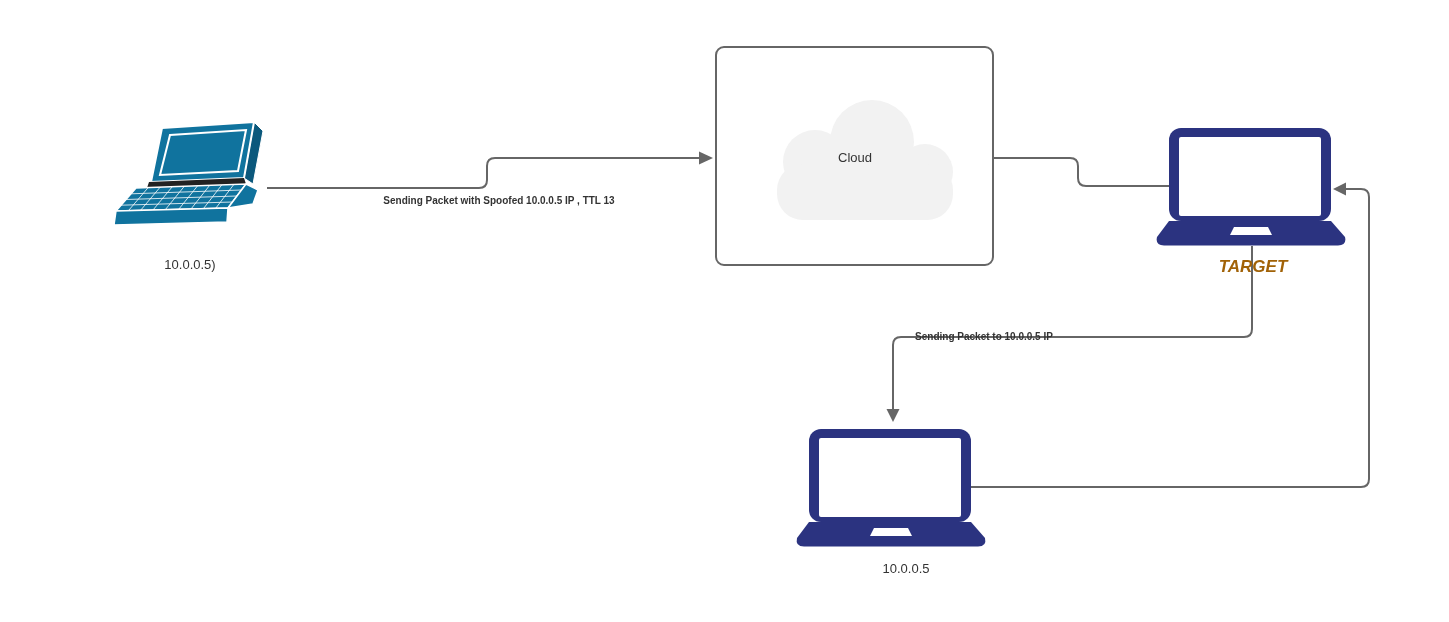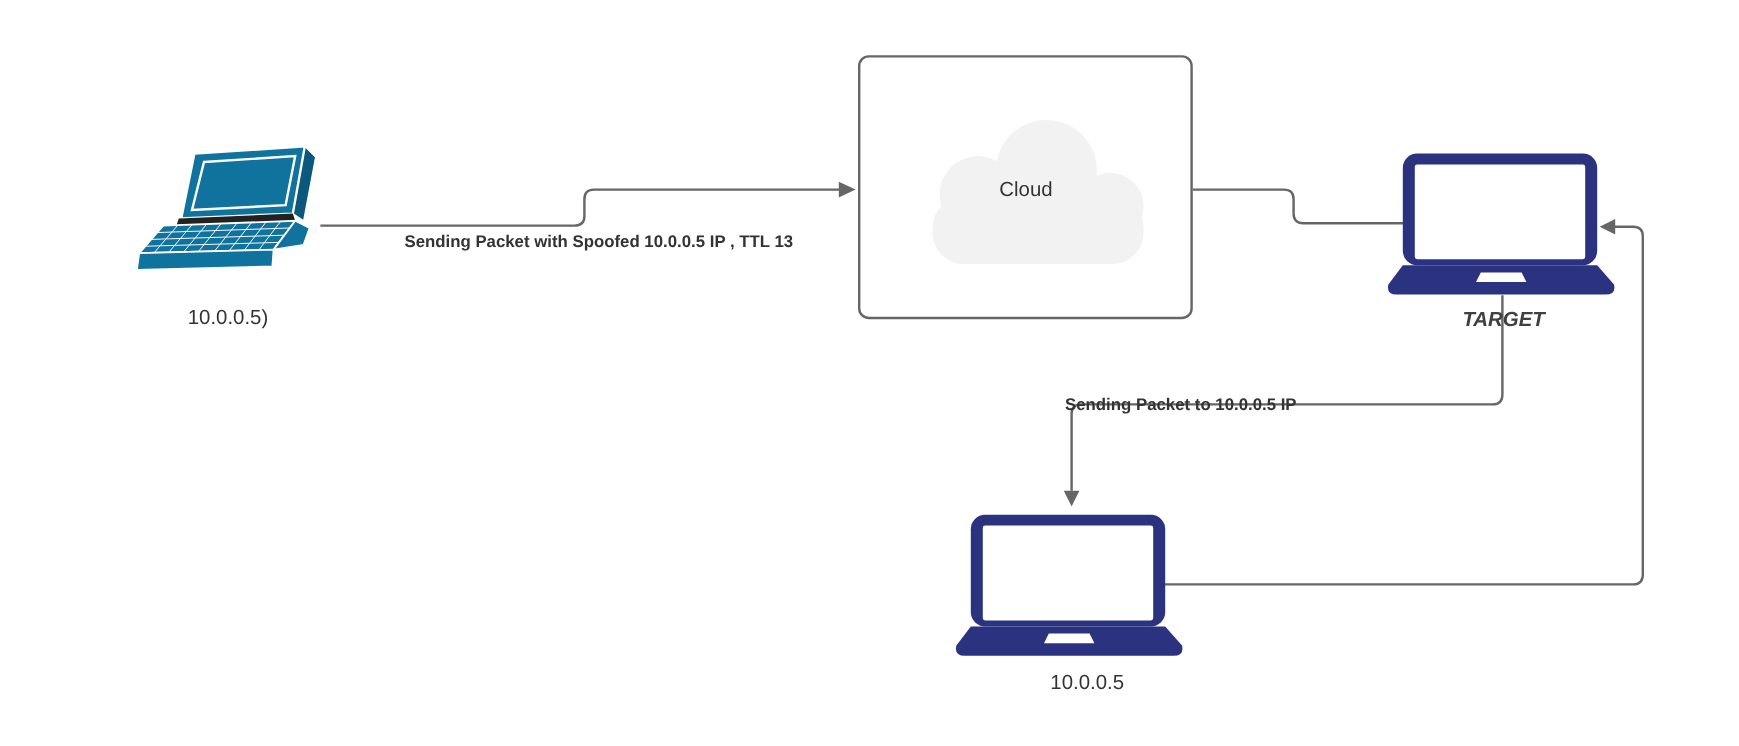--- a/index.html
+++ b/index.html
@@ -14,23 +14,23 @@
   .abs { position: absolute; }
   .edge-svg { position: absolute; left: 0; top: 0; width: 1449px; height: 622px; z-index: 1; }
   .node { z-index: 2; }
   .lbl {
     position: absolute;
     z-index: 3;
     transform: translateX(-50%);
     white-space: nowrap;
     color: #333333;
   }
-  .edge-label { font-size: 14px; font-weight: bold; line-height: 18px; }
-  .node-label { font-size: 17px; line-height: 26px; text-align: center; }
-  .target-label { font-size: 17px; font-weight: bold; font-style: italic; color: #404040; }
+  .edge-label { font-size: 10px; font-weight: bold; line-height: 18px; }
+  .node-label { font-size: 13px; line-height: 26px; text-align: center; }
+  .target-label { font-size: 17px; font-weight: bold; font-style: italic; color: #a16207; }
   .cloud-box {
     position: absolute;
     left: 715px; top: 46px;
     width: 279px; height: 220px;
     background: #ffffff;
     border: 2px solid #666666;
     border-radius: 9px;
     box-sizing: border-box;
     z-index: 2;
   }

